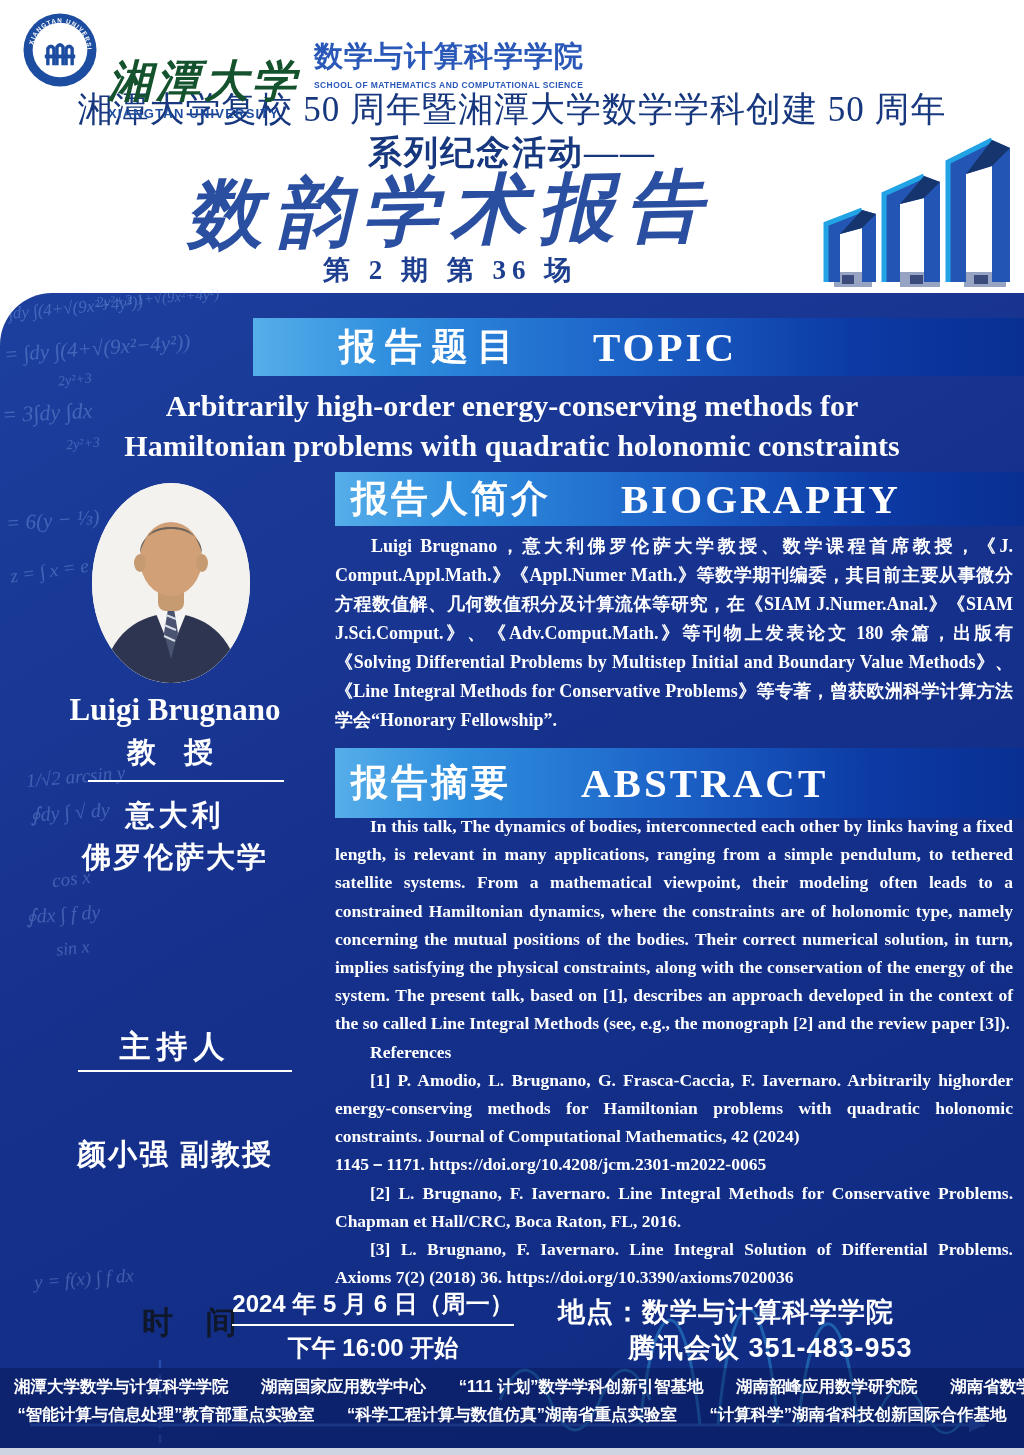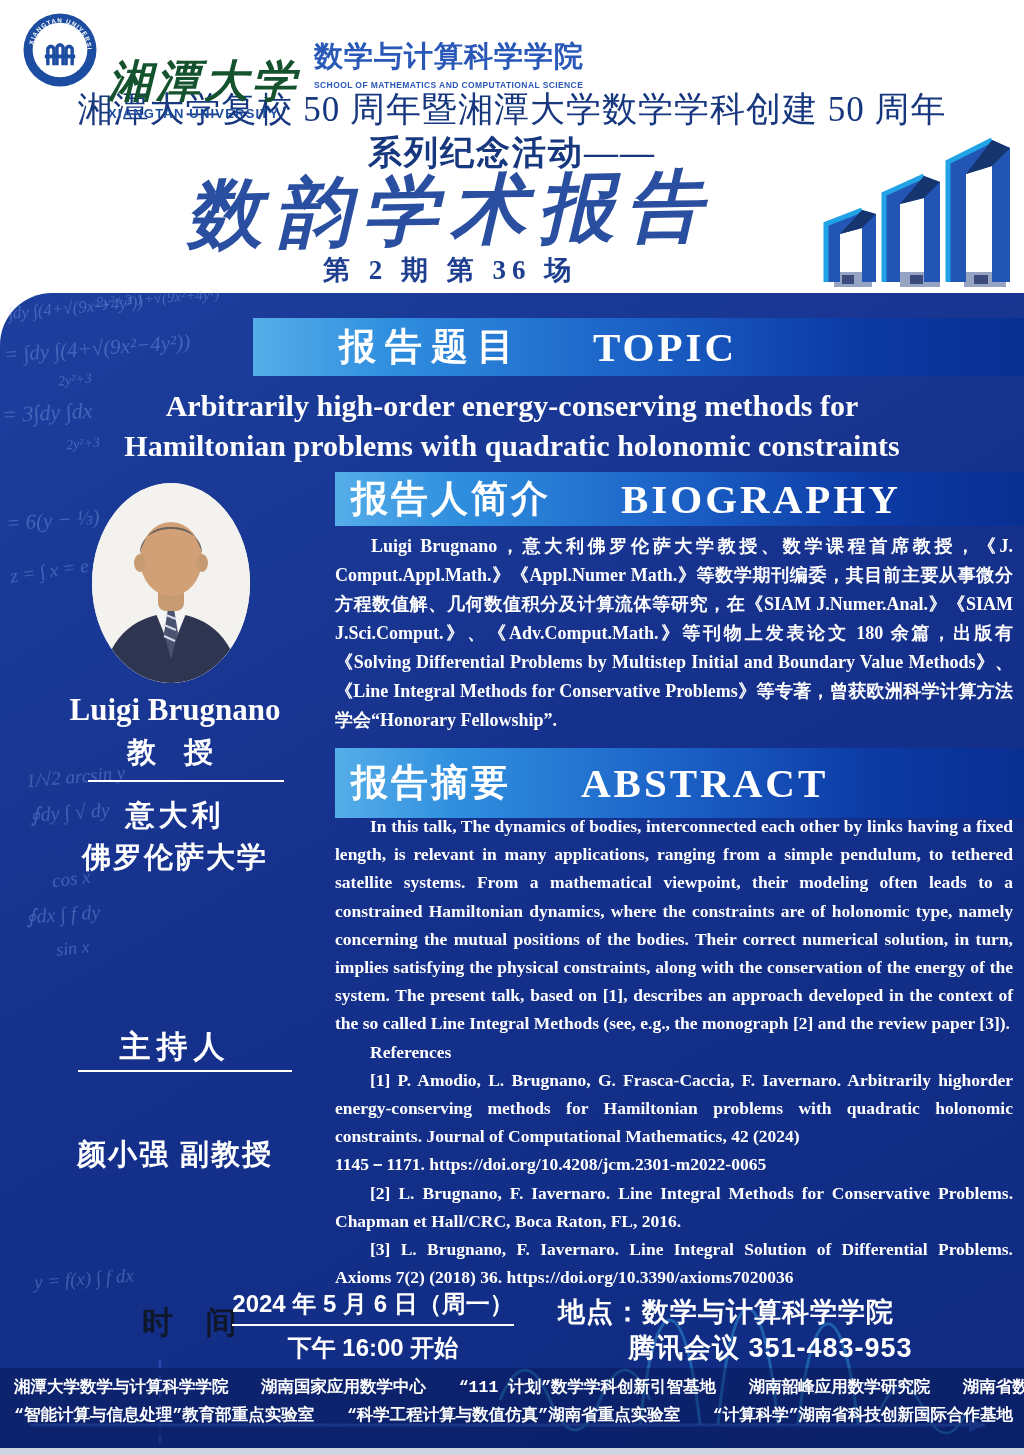--- a/index.html
+++ b/index.html
@@ -99,21 +99,21 @@
   .loc-line{position:absolute;left:558px;top:1294px;z-index:3;color:#ffffff;font-weight:bold;
           font-size:27px;letter-spacing:1px;}
   .meet-line{position:absolute;left:628px;top:1330px;z-index:3;color:#ffffff;font-weight:bold;
           font-size:27px;letter-spacing:1px;}
 
   
   .footer-band{position:absolute;left:0;top:1368px;width:1024px;height:80px;z-index:2;
           background:rgba(4,14,62,.35);}
   .footer-row{position:absolute;left:0;width:1024px;text-align:center;z-index:3;color:#ffffff;
           font-weight:bold;font-size:16.5px;white-space:nowrap;}
-  .footer-row span{margin:0 14px;font-family:Liberation Mono, monospace;}
+  .footer-row span{margin:0 14px;}
   .fr1{top:1376px;}
   .fr2{top:1404px;}
   .bottom-strip{position:absolute;left:0;top:1448px;width:1024px;height:7px;background:#cfd4e2;z-index:4;}
 </style>
 </head>
 <body>
 
 <div class="poster">
 
   <div class="logo-row">

